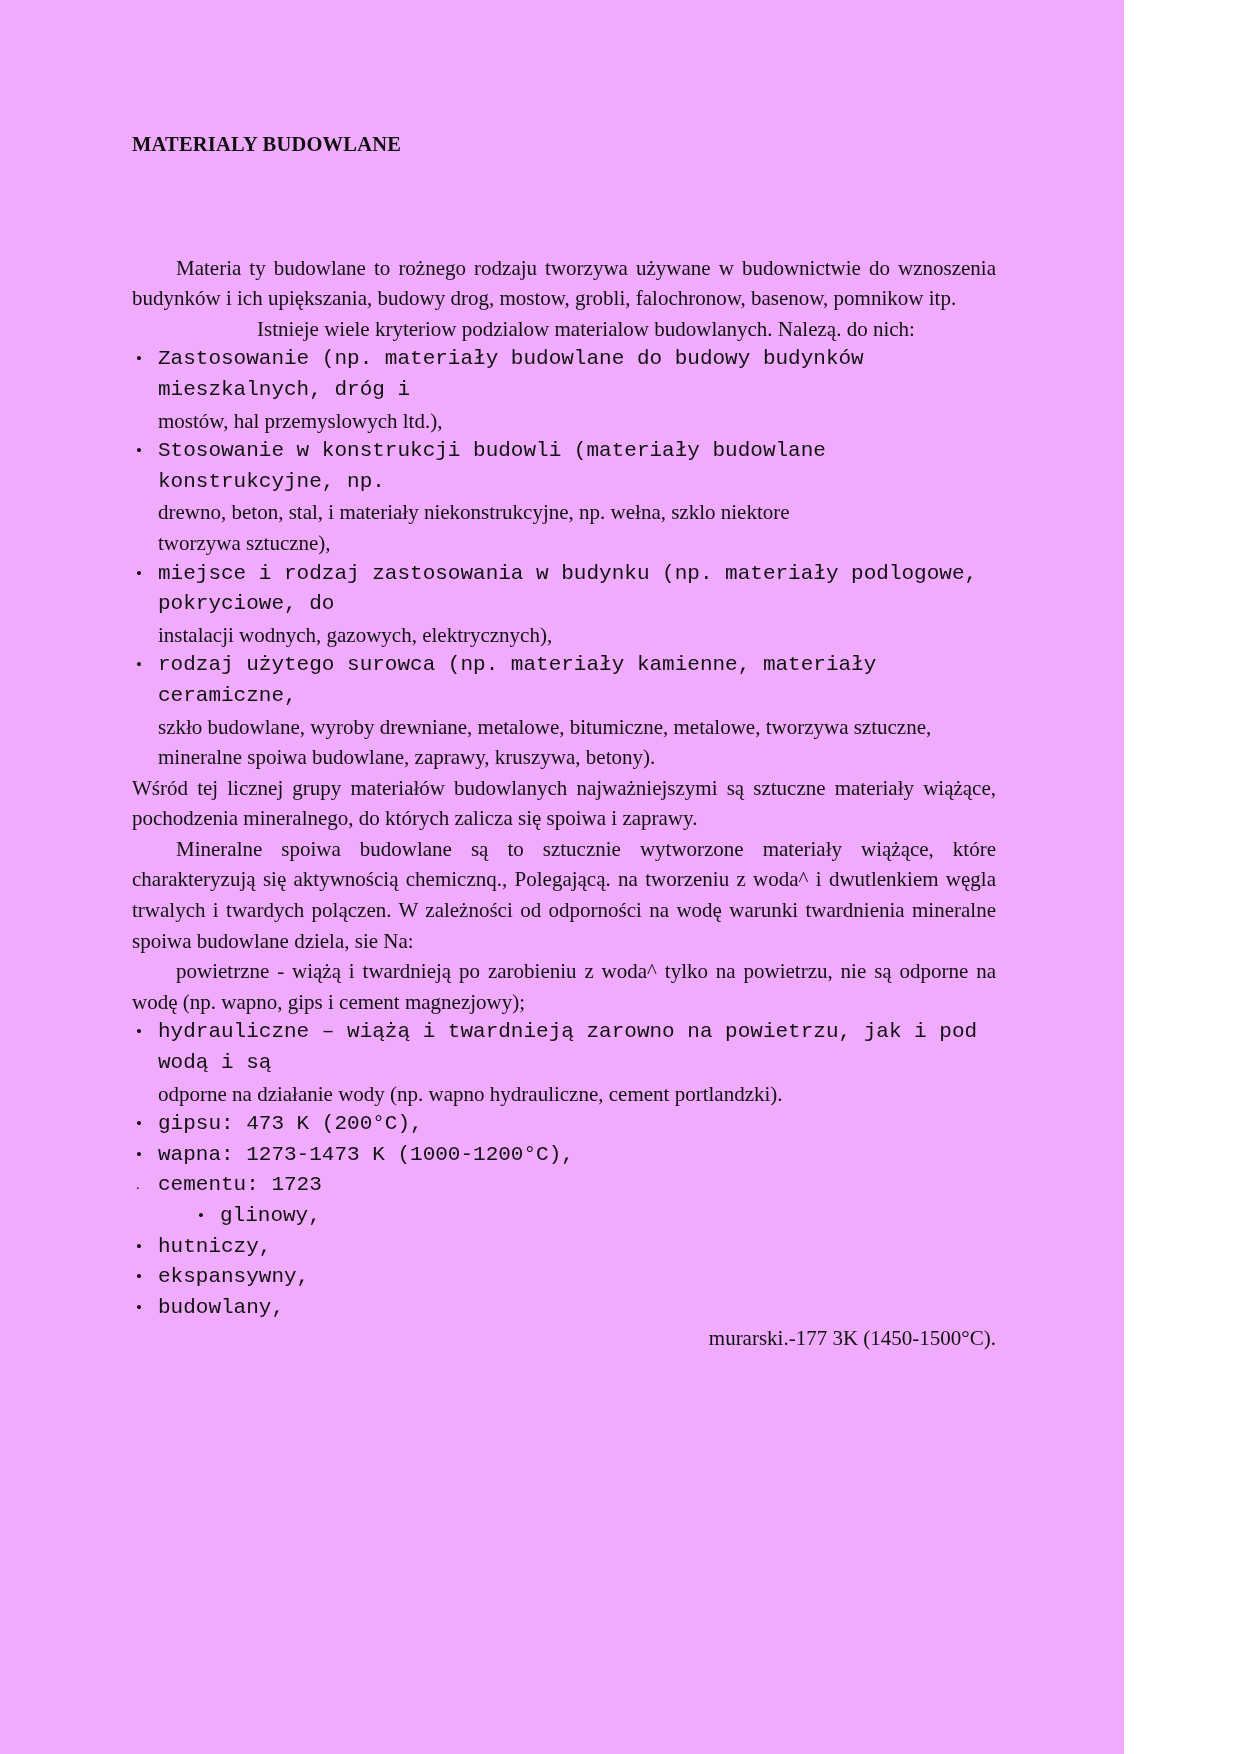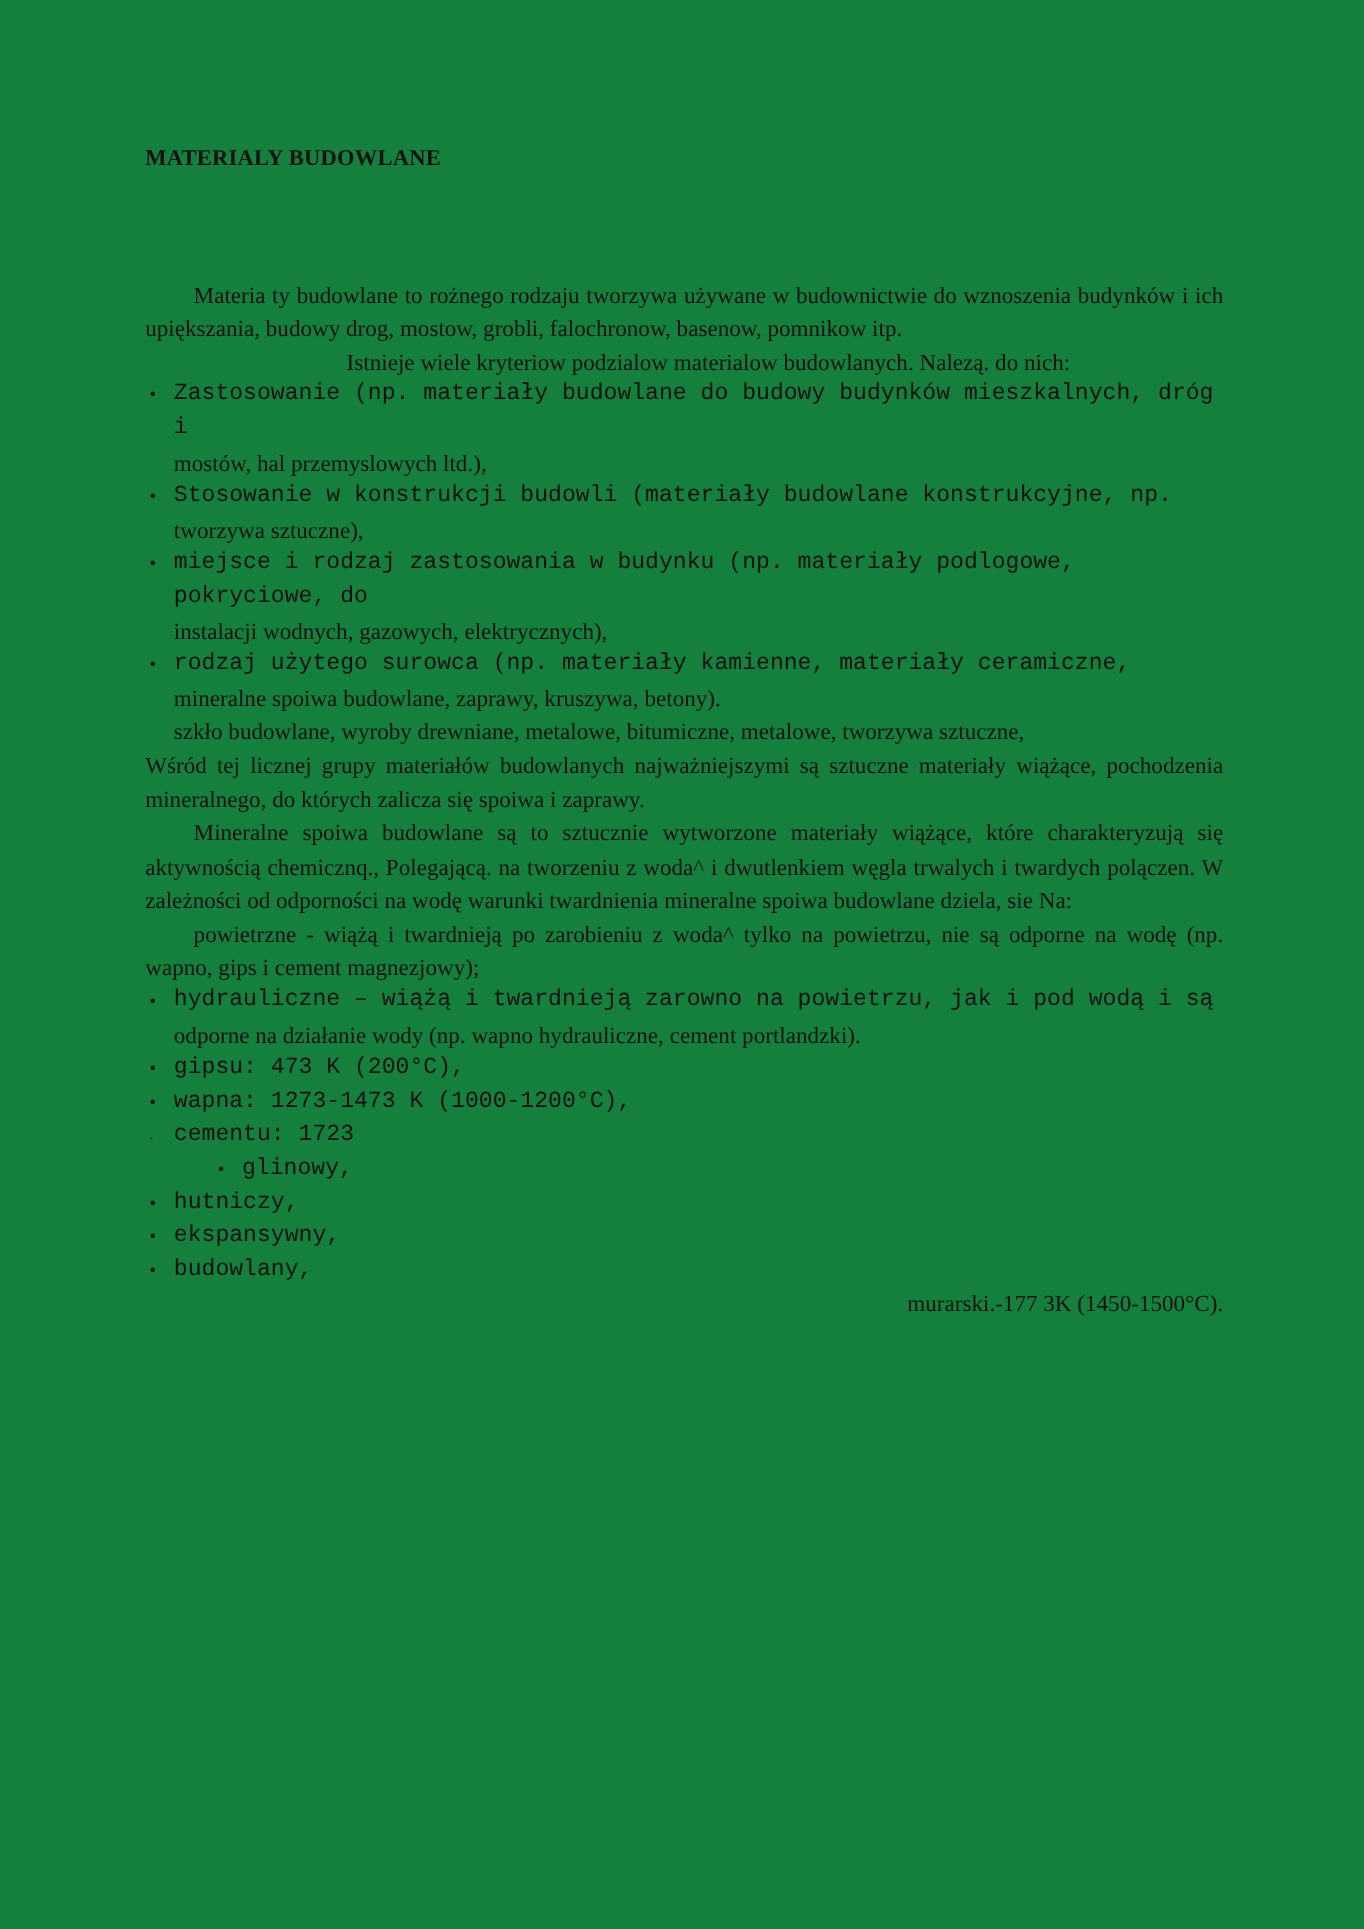--- a/index.html
+++ b/index.html
@@ -10,23 +10,23 @@
   }
   body {
     width: 1240px;
     height: 1754px;
     font-family: "Liberation Serif", "DejaVu Serif", serif;
     color: #111111;
     -webkit-font-smoothing: antialiased;
   }
   .page {
     position: relative;
-    width: 1240px;
+    width: 1124px;
     height: 1754px;
-    background: #15803d;
+    background: #f0abfc;
     box-sizing: border-box;
     padding: 132px 128px 0 132px;
   }
   .doc-title {
     font-size: 20.5px;
     font-weight: bold;
     letter-spacing: 0.2px;
     margin: 0 0 0 0;
     line-height: 1.2;
   }
@@ -112,34 +112,35 @@
       <div class="bullet-row">
         <span class="bullet-mark">•</span>
         <span class="bullet-text">Zastosowanie (np. materiały budowlane do budowy budynków mieszkalnych, dróg i</span>
       </div>
       <p class="cont-line">mostów, hal przemyslowych ltd.),</p>
 
       <div class="bullet-row">
         <span class="bullet-mark">•</span>
         <span class="bullet-text">Stosowanie w konstrukcji budowli (materiały budowlane konstrukcyjne, np.</span>
       </div>
+      <p class="cont-line">drewno, beton, stal, i materiały niekonstrukcyjne, np. wełna, szklo niektore</p>
       <p class="cont-line">tworzywa sztuczne),</p>
 
       <div class="bullet-row">
         <span class="bullet-mark">•</span>
         <span class="bullet-text">miejsce i rodzaj zastosowania w budynku (np. materiały podlogowe, pokryciowe, do</span>
       </div>
       <p class="cont-line">instalacji wodnych, gazowych, elektrycznych),</p>
 
       <div class="bullet-row">
         <span class="bullet-mark">•</span>
         <span class="bullet-text">rodzaj użytego surowca (np. materiały kamienne, materiały ceramiczne,</span>
       </div>
+      <p class="cont-line">szkło budowlane, wyroby drewniane, metalowe, bitumiczne, metalowe, tworzywa sztuczne,</p>
       <p class="cont-line">mineralne spoiwa budowlane, zaprawy, kruszywa, betony).</p>
-      <p class="cont-line">szkło budowlane, wyroby drewniane, metalowe, bitumiczne, metalowe, tworzywa sztuczne,</p>
 
     </div>
 
     <p class="para-flush"><span>Wśród tej licznej grupy materiałów budowlanych najważniejszymi są sztuczne materiały wiążące, pochodzenia mineralnego, do których zalicza się spoiwa i </span><span class="bold">zaprawy.</span></p>
 
     <p class="para">Mineralne spoiwa budowlane są to sztucznie wytworzone materiały wiążące, które charakteryzują się aktywnością chemicznq., Polegającą. na tworzeniu z woda^ i dwutlenkiem węgla trwalych i twardych polączen. W zależności od odporności na wodę warunki twardnienia mineralne spoiwa budowlane dziela, sie Na:</p>
 
     <p class="para">powietrzne - wiążą i twardnieją po zarobieniu z woda^ tylko na powietrzu, nie są odporne na wodę (np. wapno, gips i cement magnezjowy);</p>
 
     <div class="bullet-row">

